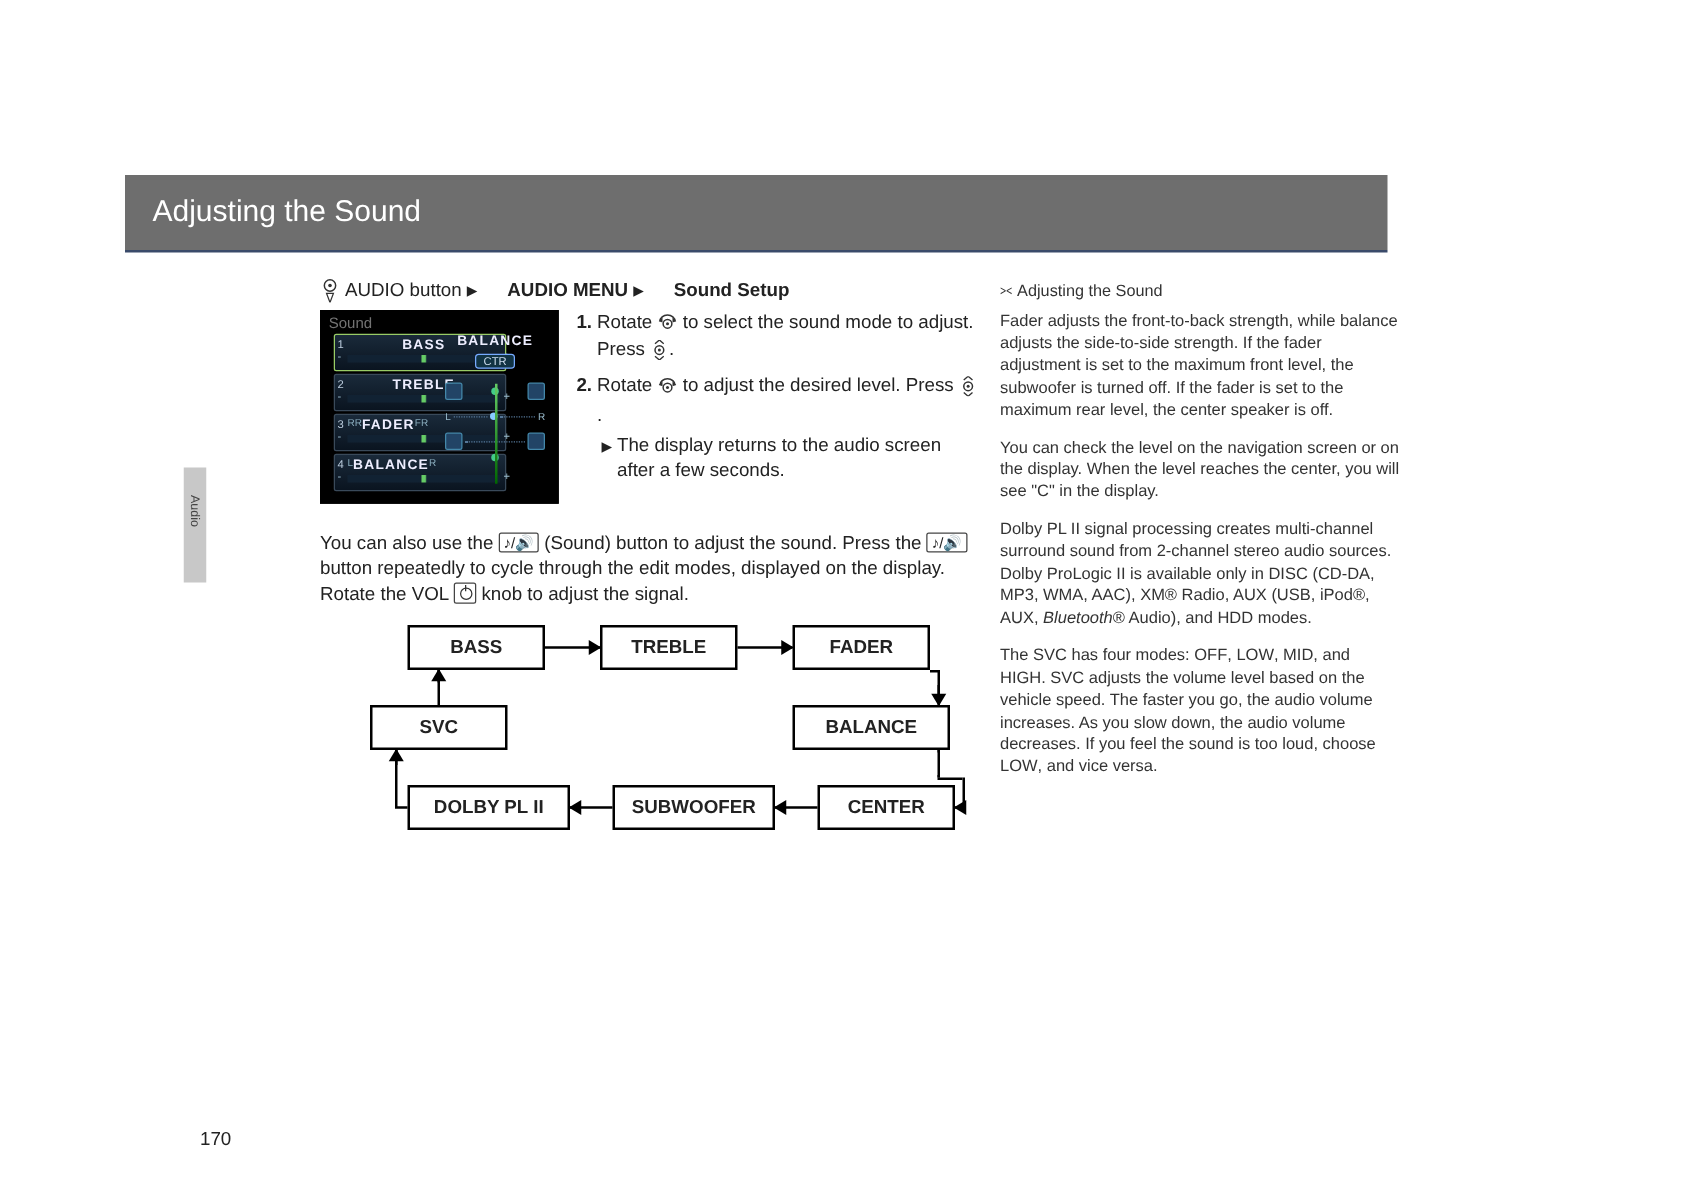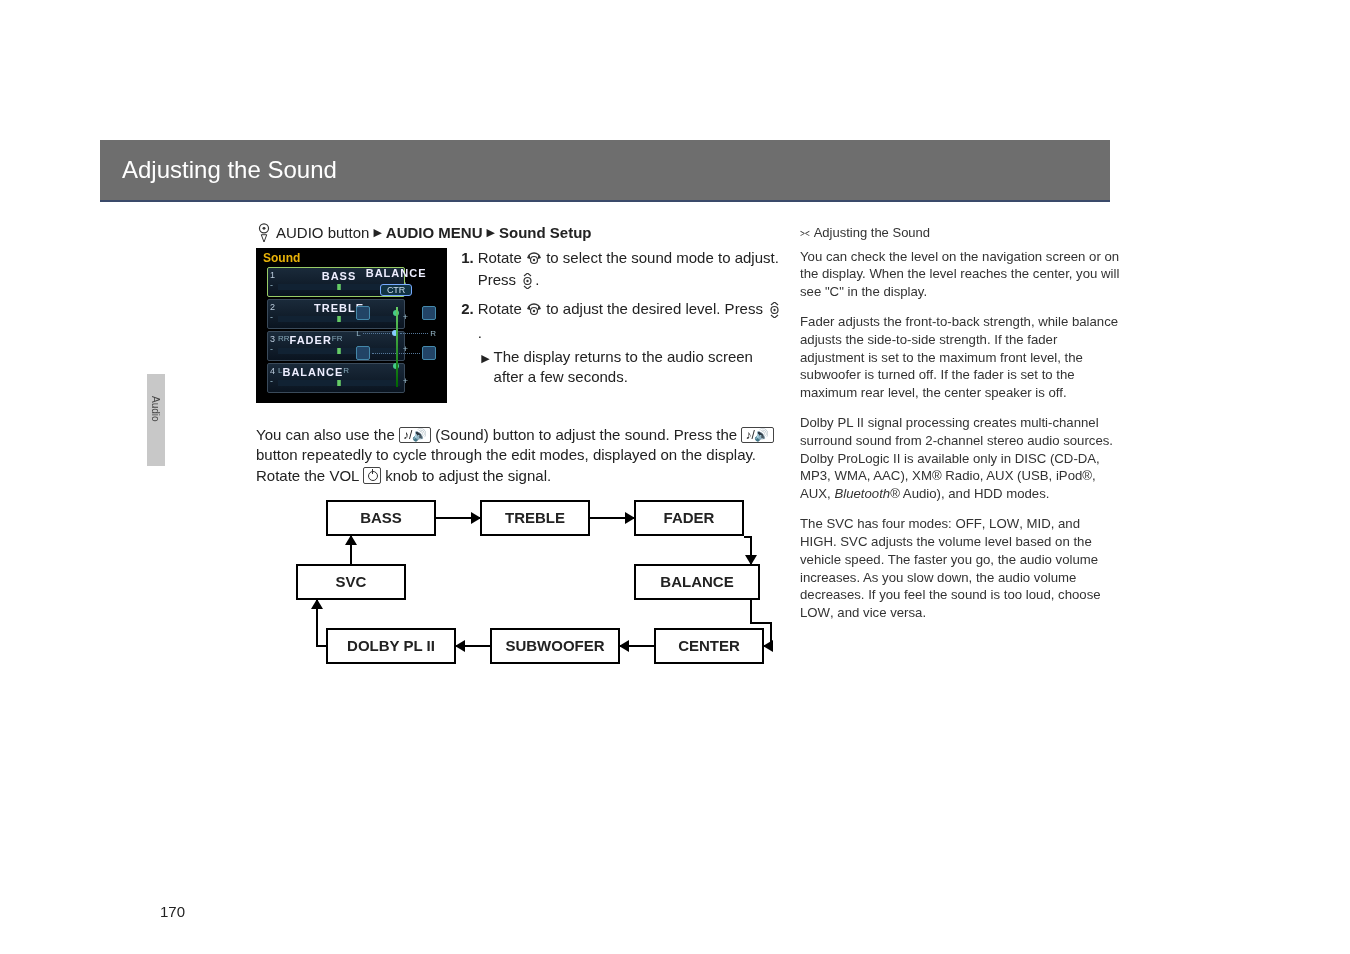--- a/index.html
+++ b/index.html
@@ -20,36 +20,36 @@
     position: absolute; left: 256px; top: 222px; width: 528px;
   }
 
   .sidebar-note {
     position: absolute; left: 800px; top: 224px; width: 320px;
     font-size: 13.2px; line-height: 1.35; color: #333;
   }
 
   .breadcrumb { font-size: 15px; margin-bottom: 6px; display: flex; align-items: center; gap: 4px; text-align: right; }
   .breadcrumb .tri { font-size: 11px; color: #222; }
-  .breadcrumb .bold { font-weight: bold; }
+  .breadcrumb .bold { font-weight: bold; margin-left: 20px; }
   .dial-icon svg { width: 16px; height: 20px; vertical-align: -4px; }
 
   .intro { font-size: 15px; line-height: 1.35; margin-bottom: 10px; }
 
   .step-list { font-size: 15px; line-height: 1.35; }
   .step-row { display: flex; margin-bottom: 4px; }
   .step-num { font-weight: bold; margin-right: 4px; white-space: nowrap; }
   .step-sub { display: flex; margin-left: 20px; margin-top: 2px; color: #222; }
   .step-sub .tri { margin-right: 4px; font-size: 11px; margin-top: 4px; }
 
   .screenshot1 {
     width: 254px; height: 155px; background: #000; position: relative;
     border: 1px solid #000; margin-bottom: 14px;
   }
-  .screenshot1 .header { position:absolute; left:6px; top:2px; color:#eab308; font-size:12px;font-weight:bold; }
+  .screenshot1 .header { position:absolute; left:6px; top:2px; color:#737373; font-size:12px; }
   .screenshot1 .leftcol { position:absolute; left:10px; top:18px; width:138px; }
   .screenshot1 .item { border: 1px solid #3a4a5a; border-radius: 2px; padding: 2px 4px 3px 10px; margin-bottom: 2px; background: linear-gradient(#1a2a3a,#0a1420); color:#bcd; font-size:9px; position:relative; height:30px; }
   .screenshot1 .item .idx { position:absolute; left:2px; top:2px; font-size:9px; }
   .screenshot1 .item .lbl { font-weight:bold; font-size:11px; text-align:center; color:#eef; letter-spacing:1px; }
   .screenshot1 .item .bar { height:6px; margin-top:2px; background: linear-gradient(to right, #123 0%, #123 48%, #6c6 49%, #6c6 51%, #123 52%, #123 100%); position:relative; }
   .screenshot1 .item .bar::before { content:'-'; position:absolute; left:-8px; top:-4px; color:#9bc; font-size:9px; }
   .screenshot1 .item .bar::after { content:'+'; position:absolute; right:-8px; top:-4px; color:#9bc; font-size:9px; }
   .screenshot1 .item.sel { border-color: #9c6; }
   .screenshot1 .item .row2 { font-size:8px; display:flex; justify-content:flex-start; color:#8ab; }
   .screenshot1 .rightpane { position:absolute; right:6px; top:18px; width:88px; text-align:center; color:#eef; }
@@ -271,22 +271,22 @@
       <div class="arrow h head-l" style="left:484px; top:145px; width:8px"></div>
     </div>
 
   </div>
 
   <div class="sidebar-note">
     <div class="sidehead">
       <span class="arricon">⪥</span>
       <span>Adjusting the Sound</span>
     </div>
+    <p>Fader adjusts the front-to-back strength, while balance adjusts the side-to-side strength. If the fader adjustment is set to the maximum front level, the subwoofer is turned off. If the fader is set to the maximum rear level, the center speaker is off.</p>
     <p>You can check the level on the navigation screen or on the display. When the level reaches the center, you will see "C" in the display.</p>
-    <p>Fader adjusts the front-to-back strength, while balance adjusts the side-to-side strength. If the fader adjustment is set to the maximum front level, the subwoofer is turned off. If the fader is set to the maximum rear level, the center speaker is off.</p>
     <p>
       <span>Dolby PL II signal processing creates multi-channel surround sound from 2-channel stereo audio sources. Dolby ProLogic II is available only in DISC (CD-DA, MP3, WMA, AAC), XM® Radio, AUX (USB, iPod®, AUX, </span><i>Bluetooth</i><span>® Audio), and HDD modes.</span>
     </p>
     <p>
       <span>The </span><span class="hb">SVC</span><span> has four modes: </span><span class="hb">OFF</span><span>, </span><span class="hb">LOW</span><span>, </span><span class="hb">MID</span><span>, and </span><span class="hb">HIGH</span><span>. SVC adjusts the volume level based on the vehicle speed. The faster you go, the audio volume increases. As you slow down, the audio volume decreases. If you feel the sound is too loud, choose </span><span class="hb">LOW</span><span>, and vice versa.</span>
     </p>
   </div>
 
   <div class="page-num">170</div>
 

